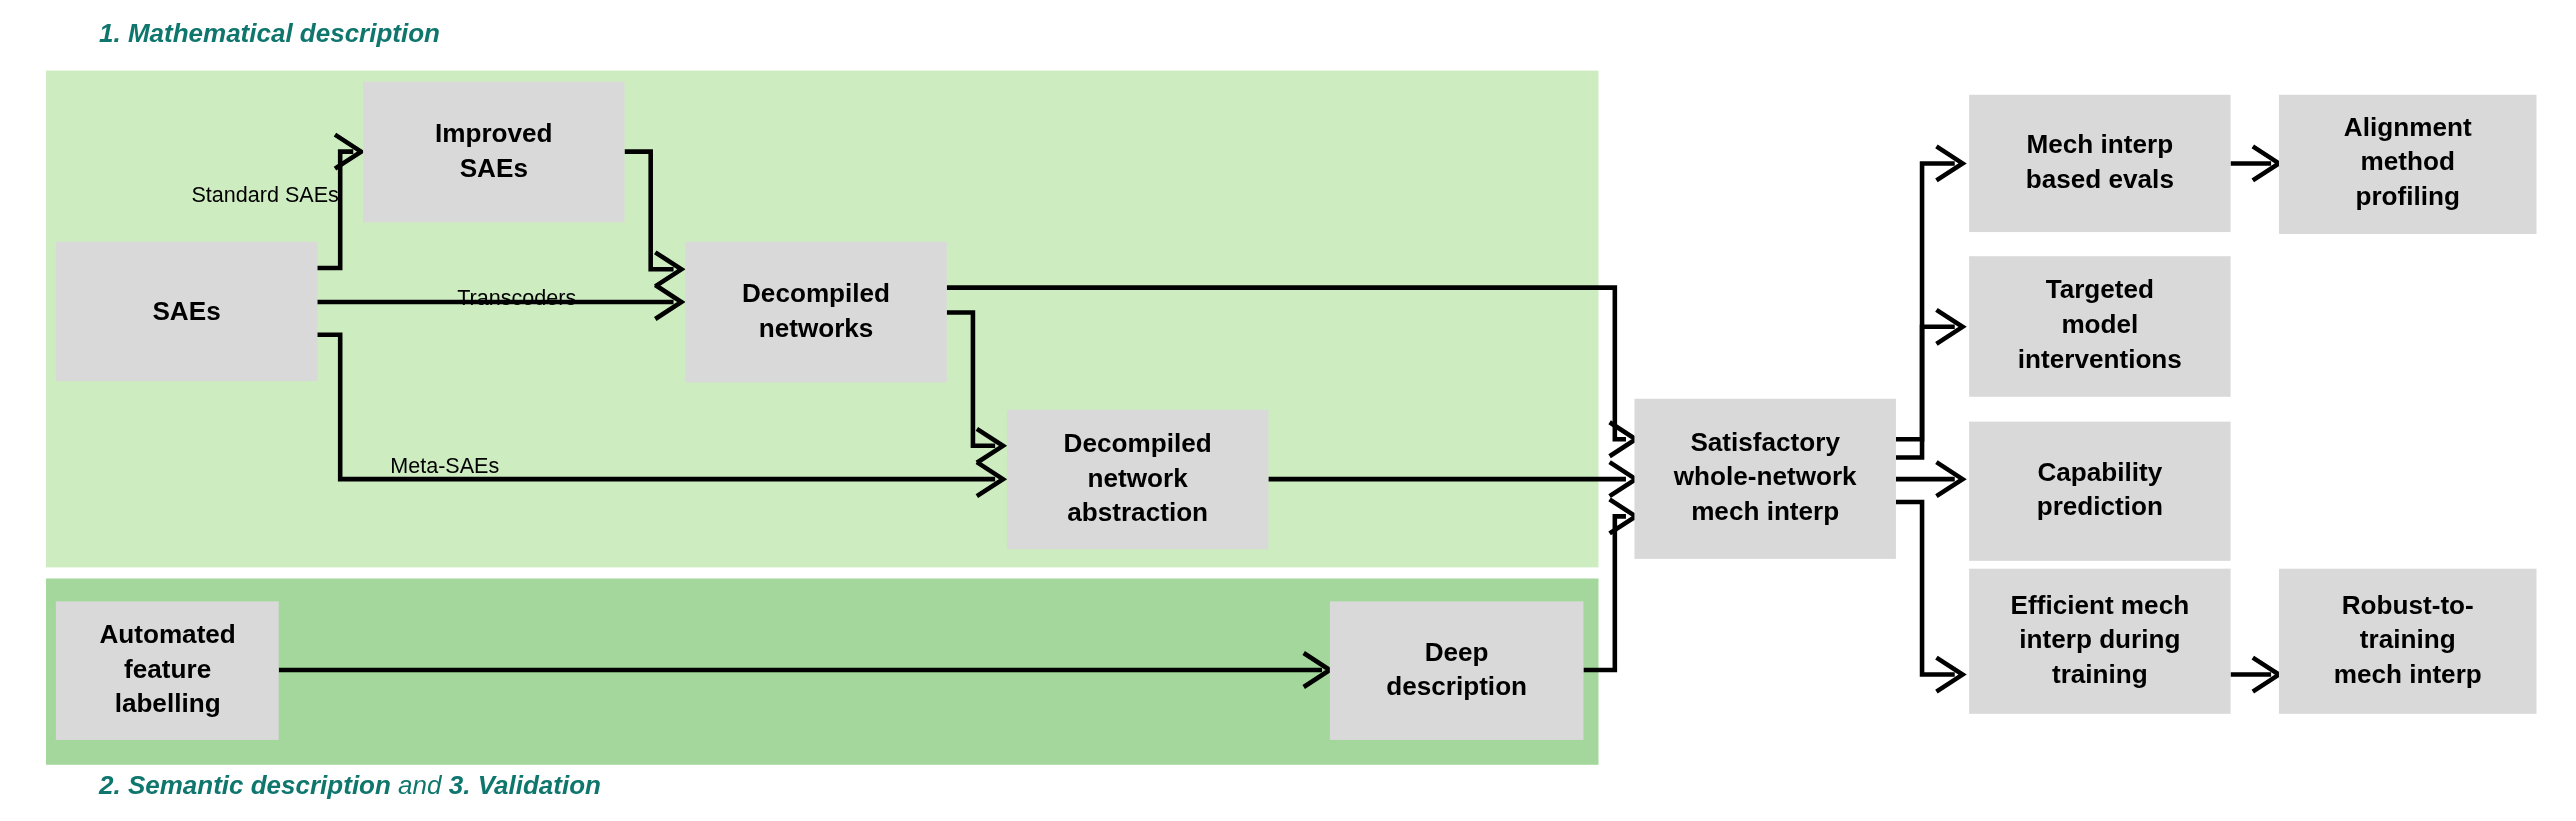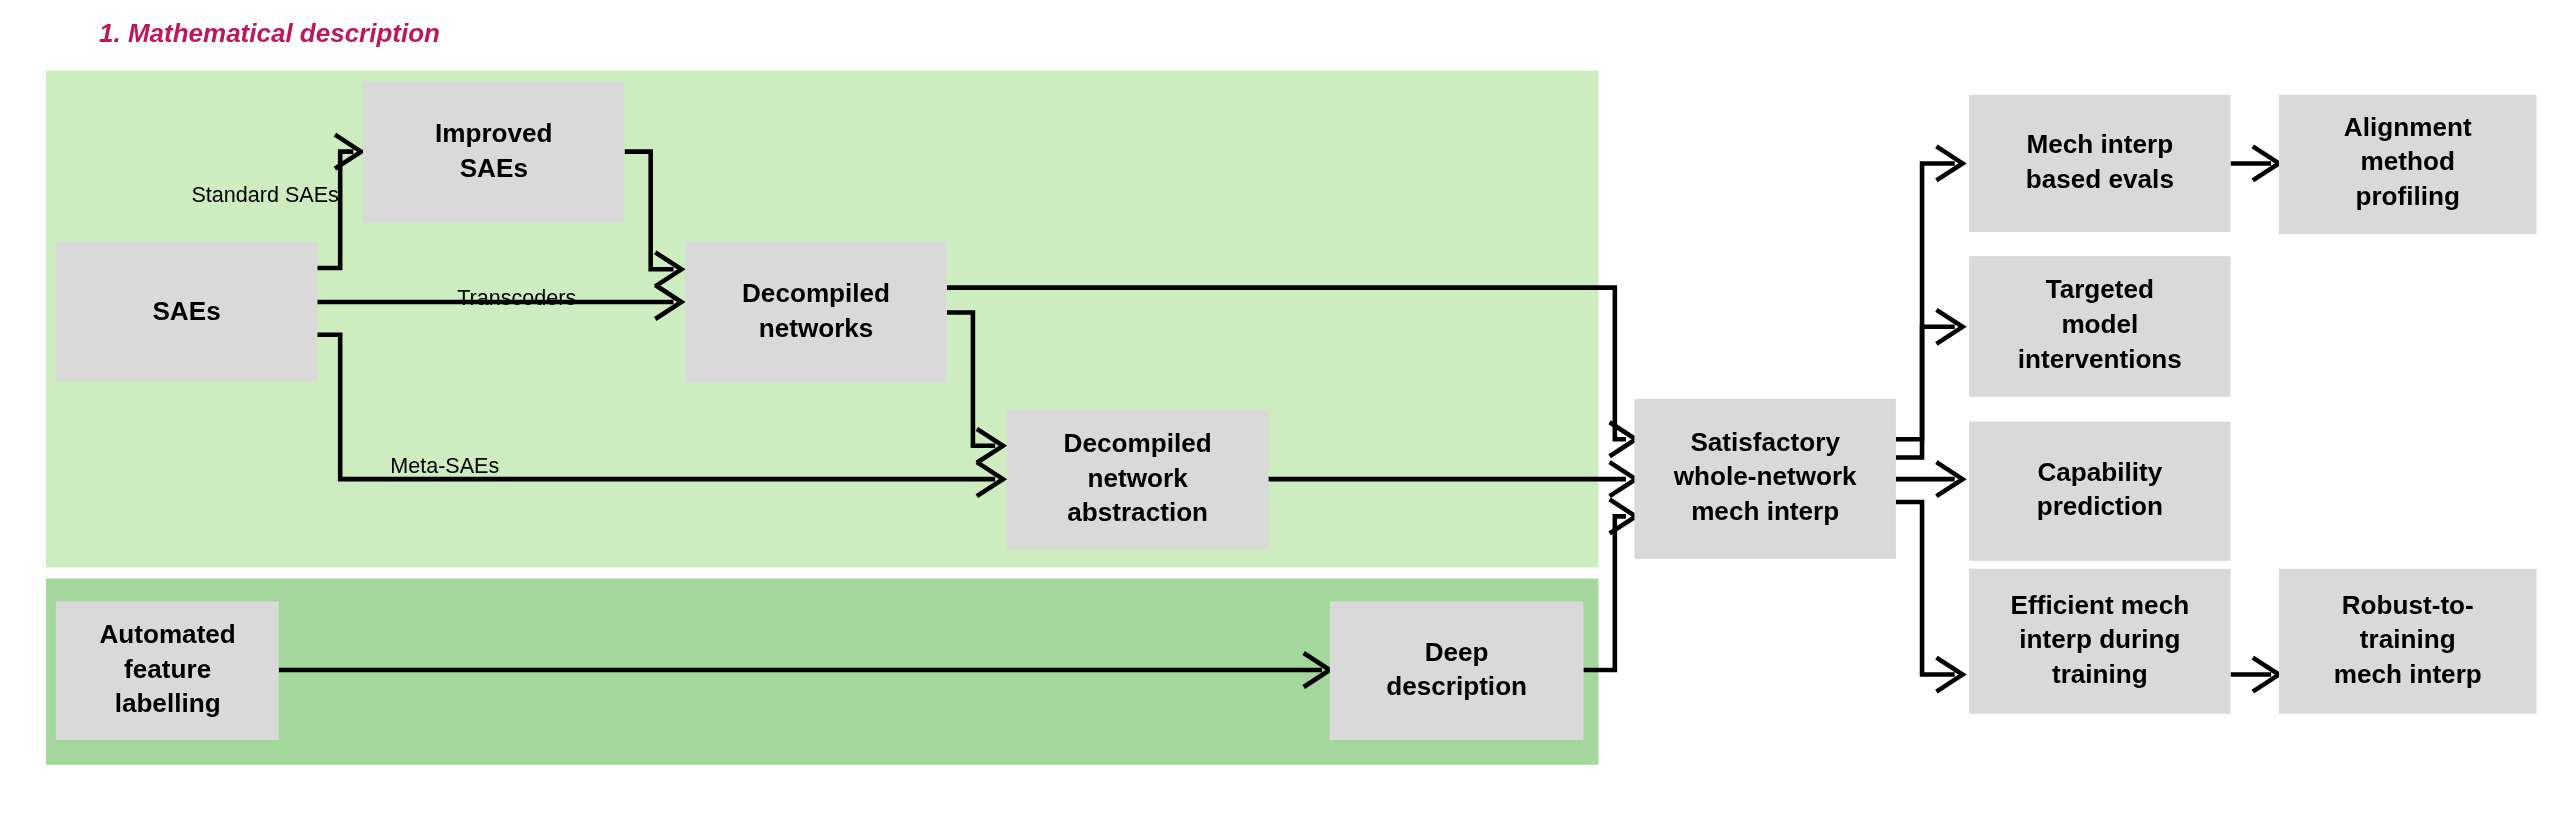--- a/index.html
+++ b/index.html
@@ -56,21 +56,21 @@
     fill: #000000;
     text-anchor: end;
     dominant-baseline: middle;
   }
   .section-caption {
     position: absolute;
     font-family: "Liberation Sans", sans-serif;
     font-style: italic;
     font-weight: bold;
     font-size: 26px;
-    color: #be185d;
+    color: #0f766e;
     white-space: nowrap;
   }
   .caption-reg {
     font-weight: normal;
     font-style: italic;
   }
 </style>
 </head>
 <body>
 
@@ -211,15 +211,18 @@
       <rect class="node-rect" x="3486" y="870" width="394" height="222"></rect>
       <text class="node-label" x="3683" y="928">Robust-to-</text>
       <text class="node-label" x="3683" y="981">training</text>
       <text class="node-label" x="3683" y="1034">mech interp</text>
     </g>
 
   </svg>
 
   <div class="section-caption" style="left:99px; top:17.7px;">1. Mathematical description</div>
 
+  <div class="section-caption" style="left:99px; top:770px;">
+    <span>2. Semantic description</span><span>&nbsp;</span><span class="caption-reg">and</span><span>&nbsp;</span><span>3. Validation</span>
+  </div>
 
 </div>
 
 
 </body></html>

